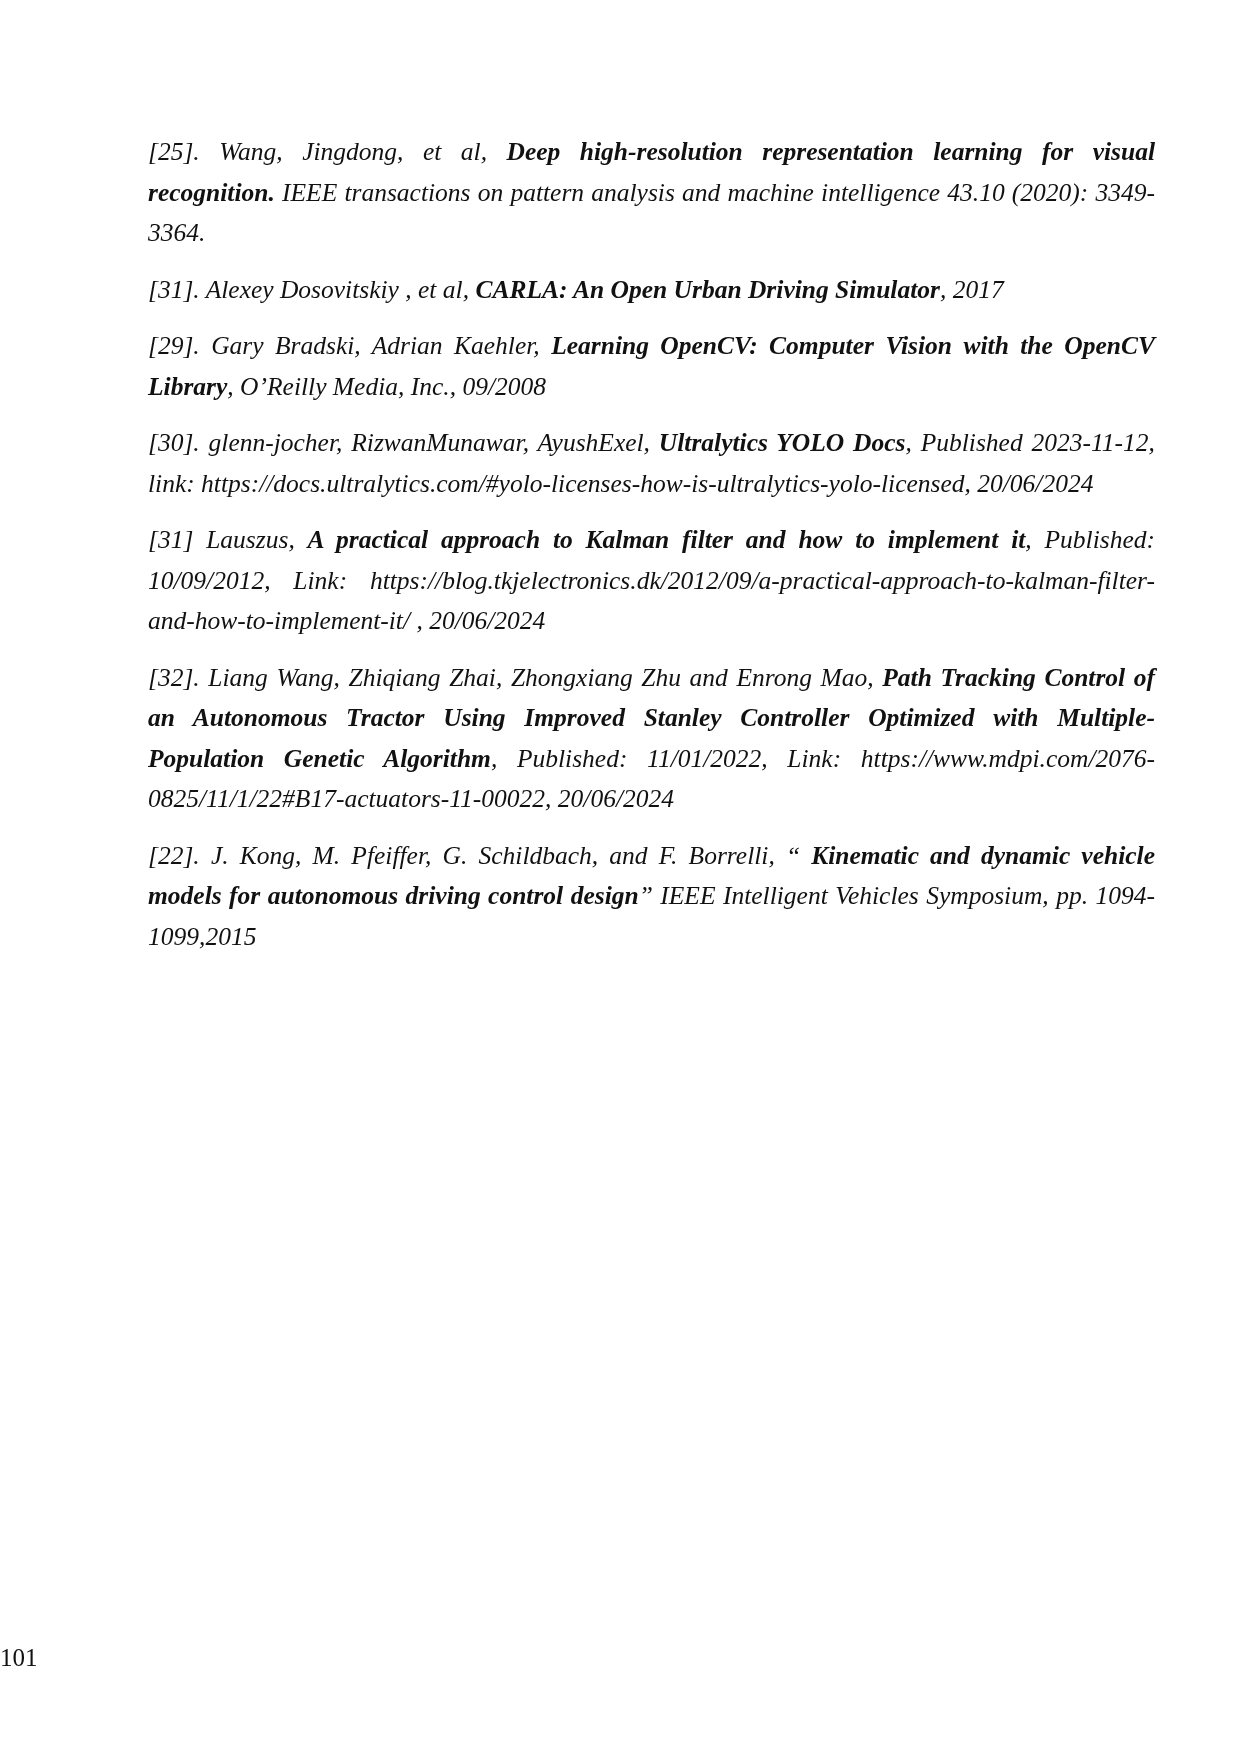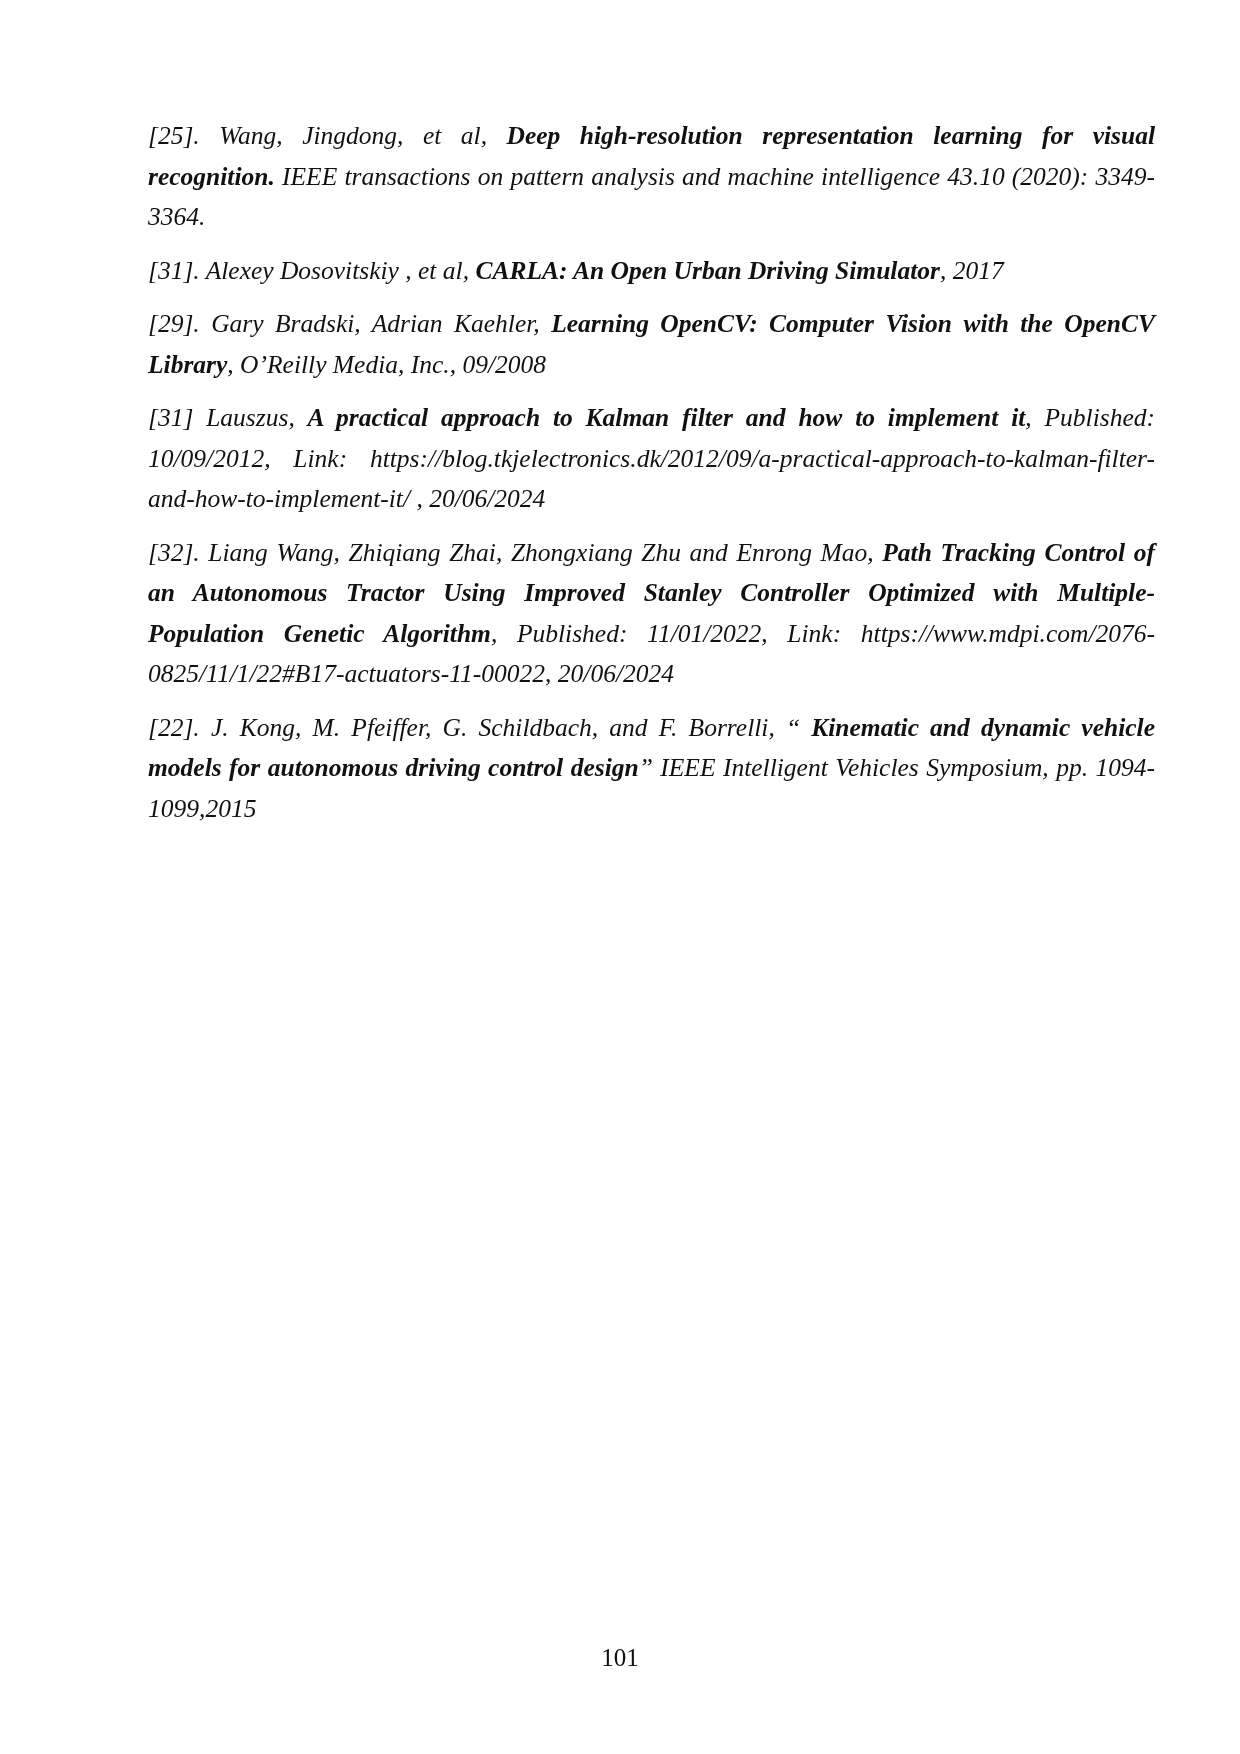--- a/index.html
+++ b/index.html
@@ -6,45 +6,46 @@
   body { width:1240px; height:1754px; position:relative; overflow:hidden; }
   .page { position:absolute; left:0; top:0; width:1240px; height:1754px; background:#fff; }
   .refs { position:absolute; left:148px; top:116px; width:1007px; }
   .ref {
     font-family: "Liberation Serif", "DejaVu Serif", serif;
     font-style: italic;
     font-size: 25.5px;
     line-height: 40.5px;
     color:#111;
     text-align: justify;
-    margin: 0 0 13px 0;
+    margin: 16px 0 13px 0;
     word-spacing: 0px;
   }
   .ref b { font-weight: bold; }
   .pagenum {
     position:absolute; left:0; width:1240px; top:1644px;
-    text-align:center;
+    text-align:left;
     font-family: "Liberation Serif", "DejaVu Serif", serif;
     font-size: 25px; color:#111;
   }
 </style>
 </head>
 <body>
 
 <div class="page">
   <div class="refs">
 
     <p class="ref"><span>[25].</span><span> Wang, Jingdong, et al, </span><b>Deep high-resolution representation learning for visual recognition.</b><span> IEEE transactions on pattern analysis and machine intelligence 43.10 (2020): 3349-3364.</span></p>
 
     <p class="ref"><span>[31].</span><span> Alexey Dosovitskiy , et al, </span><b>CARLA: An Open Urban Driving Simulator</b><span>, 2017</span></p>
 
 
 
     <p class="ref"><span>[29].</span><span> Gary Bradski, Adrian Kaehler, </span><b>Learning OpenCV: Computer Vision with the OpenCV Library</b><span>, O’Reilly Media, Inc., 09/2008</span></p>
 
+    <p class="ref"><span>[30].</span><span> glenn-jocher, RizwanMunawar, AyushExel, </span><b>Ultralytics YOLO Docs</b><span>, Published 2023-11-12, link: https://docs.ultralytics.com/#yolo-licenses-how-is-ultralytics-yolo-licensed, 20/06/2024</span></p>
 
     <p class="ref"><span>[31]</span><span> Lauszus, </span><b>A practical approach to Kalman filter and how to implement it</b><span>, Published: 10/09/2012, Link: https://blog.tkjelectronics.dk/2012/09/a-practical-approach-to-kalman-filter-and-how-to-implement-it/ , 20/06/2024</span></p>
 
     <p class="ref"><span>[32].</span><span> Liang Wang, Zhiqiang Zhai, Zhongxiang Zhu and Enrong Mao, </span><b>Path Tracking Control of an Autonomous Tractor Using Improved Stanley Controller Optimized with Multiple-Population Genetic Algorithm</b><span>, Published: 11/01/2022, Link: https://www.mdpi.com/2076-0825/11/1/22#B17-actuators-11-00022, 20/06/2024</span></p>
 
     <p class="ref"><span>[22].</span><span> J. Kong, M. Pfeiffer, G. Schildbach, and F. Borrelli, “ </span><b>Kinematic and dynamic vehicle models for autonomous driving control design</b><span>” IEEE Intelligent Vehicles Symposium, pp. 1094-1099,2015</span></p>
 
 
   </div>
 

